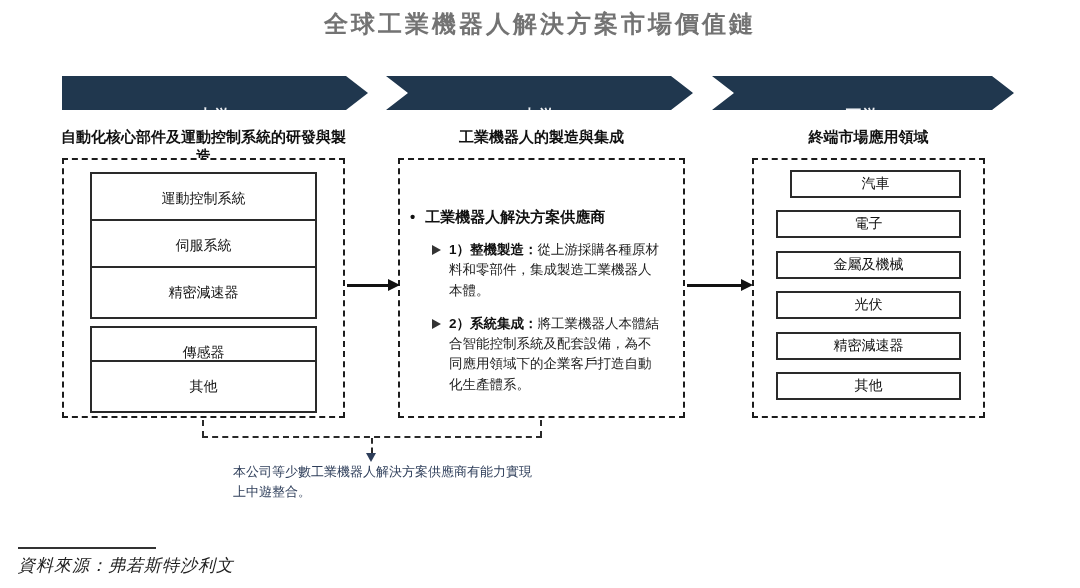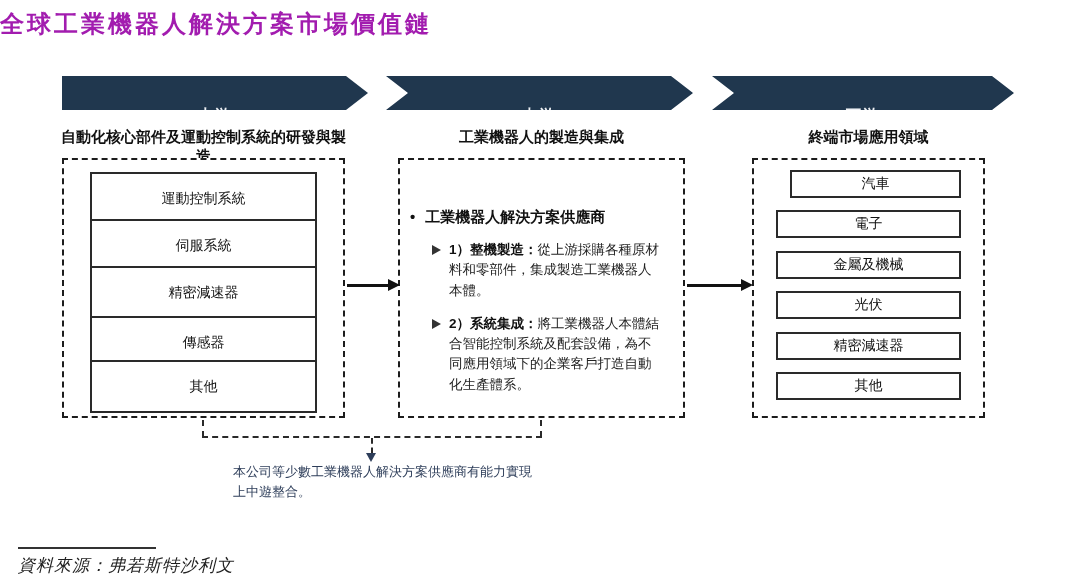--- a/index.html
+++ b/index.html
@@ -10,24 +10,25 @@
     height: 588px;
     background: #ffffff;
     font-family: "Liberation Sans", sans-serif;
     color: #1a1a1a;
     overflow: hidden;
   }
   
   .title {
     position: absolute;
     top: 8px; left: 0; width: 100%;
+    text-align: center;
     font-size: 24px;
     font-weight: bold;
     letter-spacing: 3px;
-    color: #a21caf;
+    color: #737373;
   }
   
   .banner {
     position: absolute;
     top: 76px;
     height: 34px;
     background: #20374e;
     filter: drop-shadow(0 3px 2px rgba(0,0,0,0.30));
     display: flex;
     align-items: center;
@@ -75,21 +76,21 @@
     border: 2px solid #2a2a2a;
     display: flex;
     align-items: center;
     justify-content: center;
     font-size: 14px;
     color: #111;
     background: #fff;
   }
   .up-item { height: 53px; }
   #up-0 { top: 12px; }  #up-1 { top: 59px; }  #up-2 { top: 106px; }
-  #up-3 { top: 156px; } #up-4 { top: 200px; }
+  #up-3 { top: 166px; } #up-4 { top: 200px; }
   .down-item { left: 22px; right: 22px; height: 28px; }
   #down-0 { top: 10px; margin-left: 14px; }  #down-1 { top: 50px; font-family: Liberation Mono, monospace; }  #down-2 { top: 91px; }
   #down-3 { top: 131px; } #down-4 { top: 172px; } #down-5 { top: 212px; }
   
   .mid-content { position: absolute; left: 10px; right: 6px; top: 48px; }
   .mid-heading {
     font-size: 15px;
     font-weight: bold;
     color: #111;
     display: flex;

